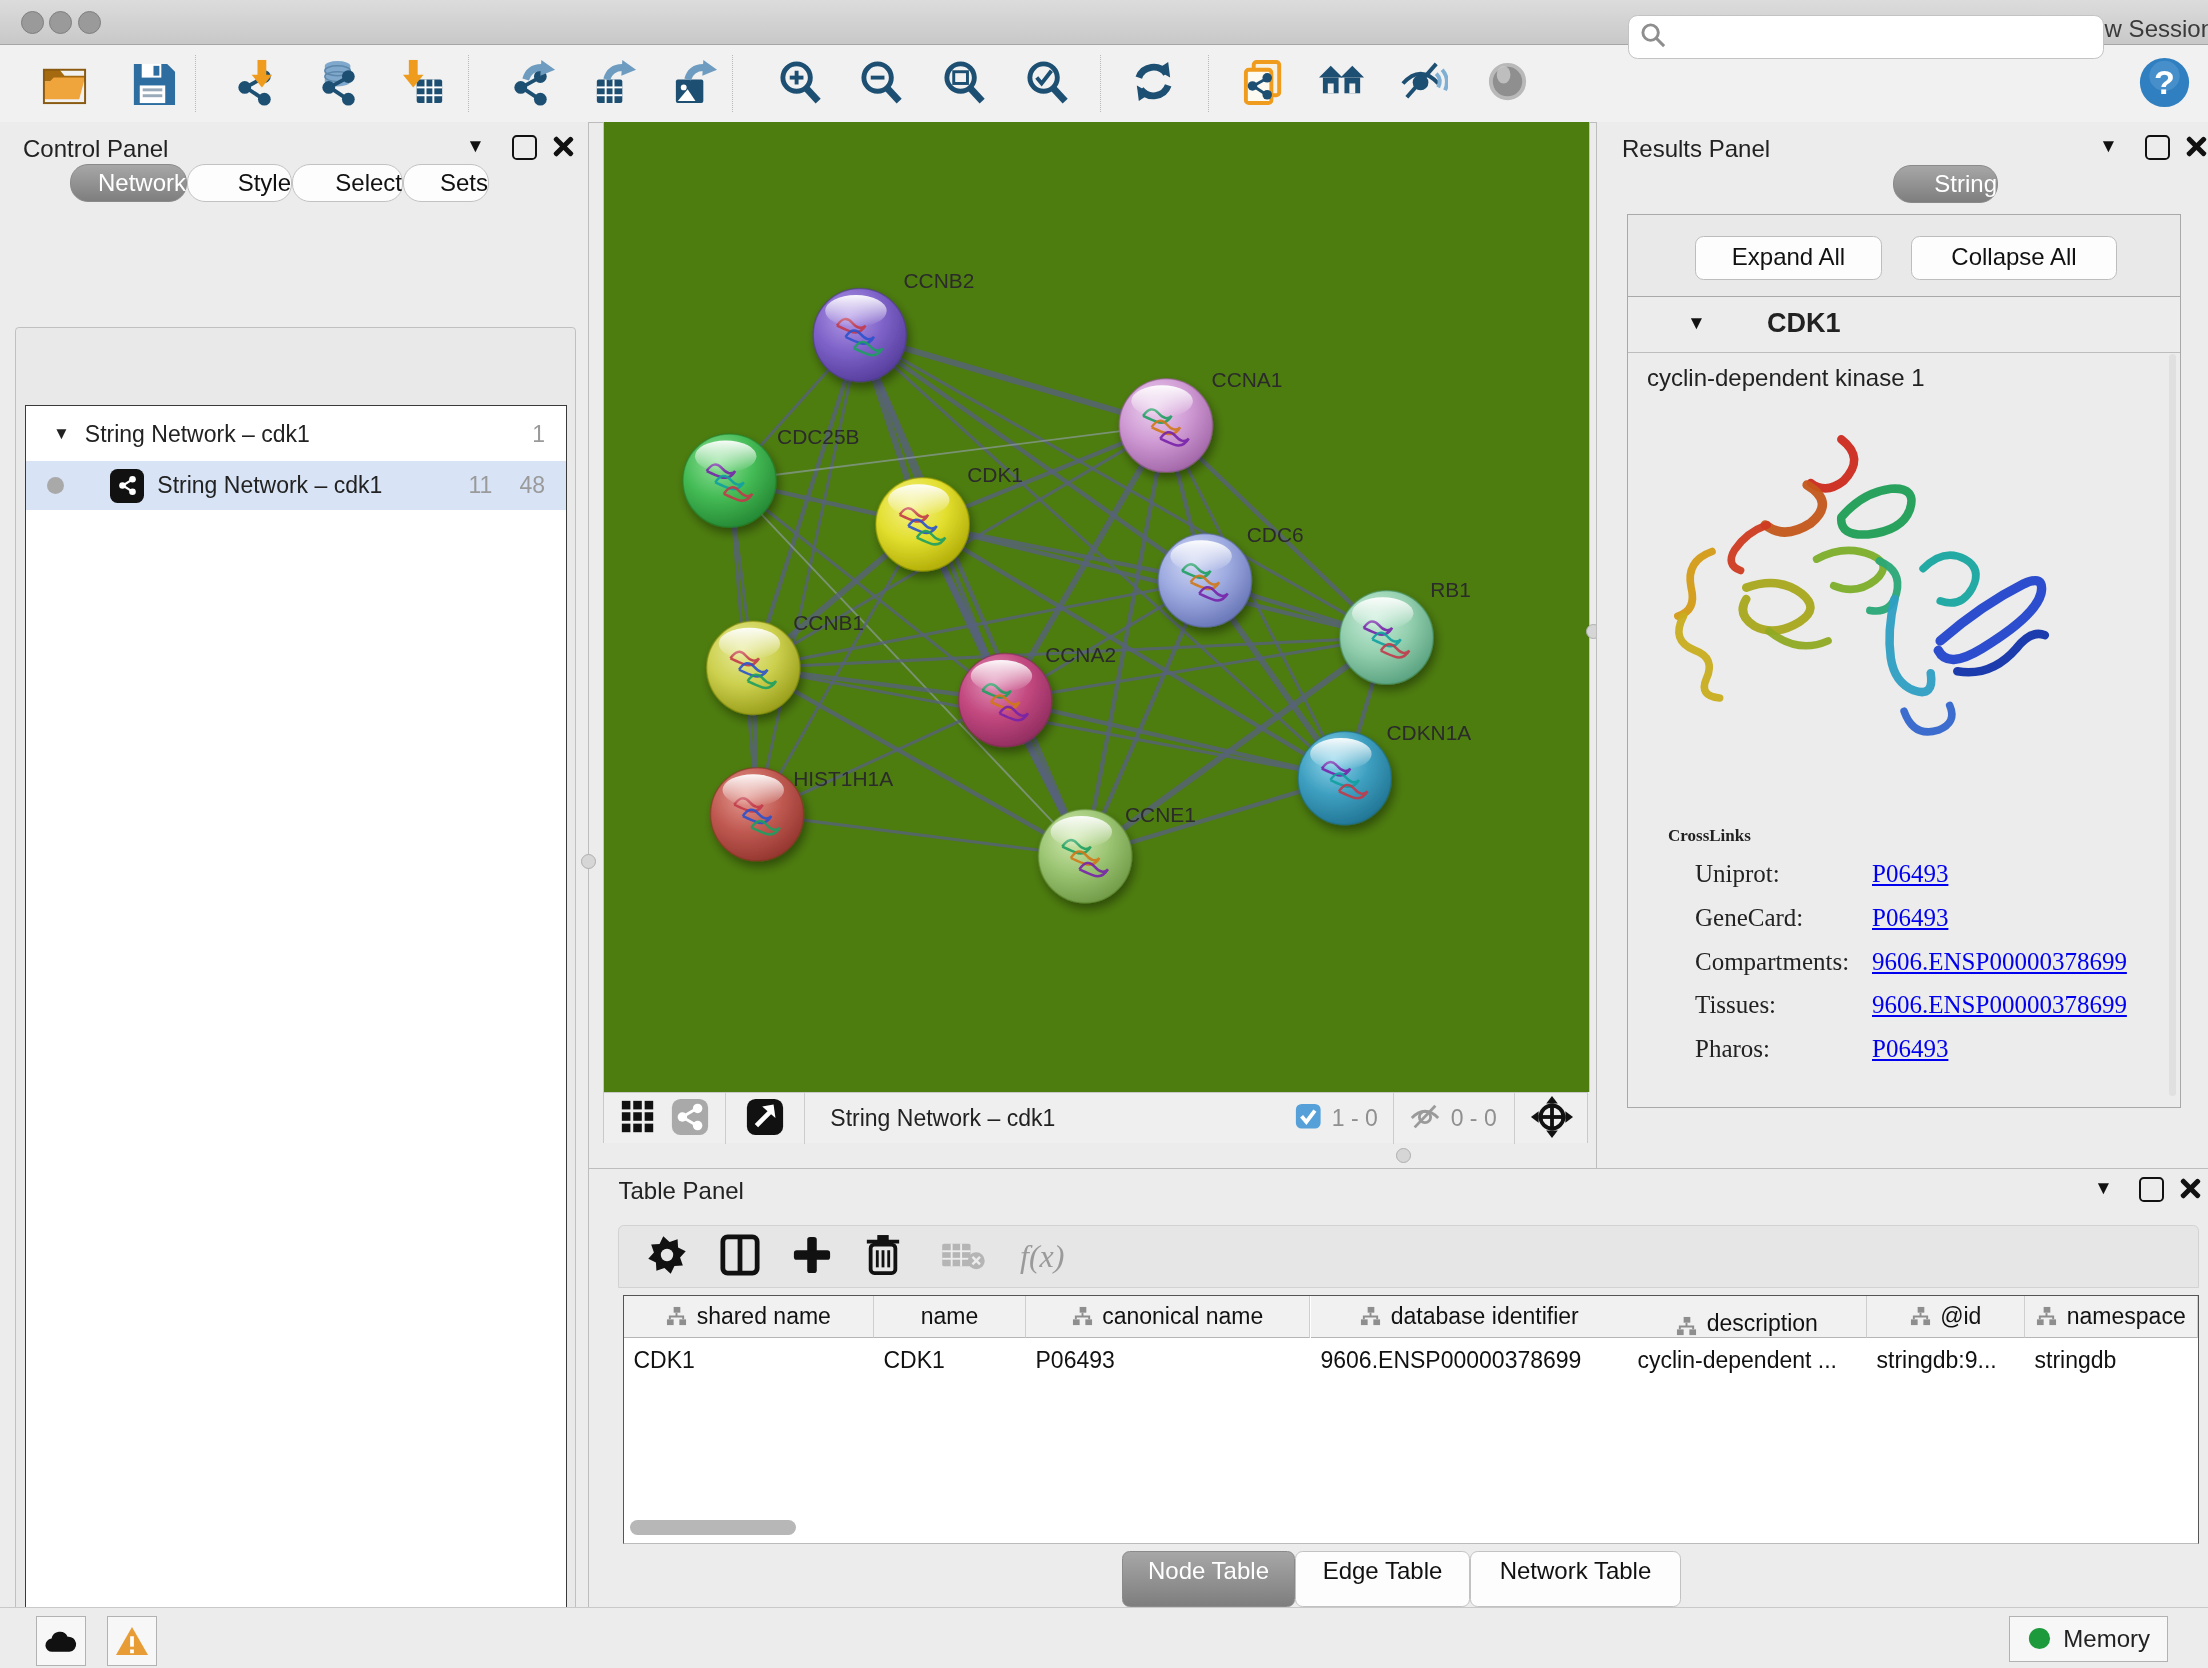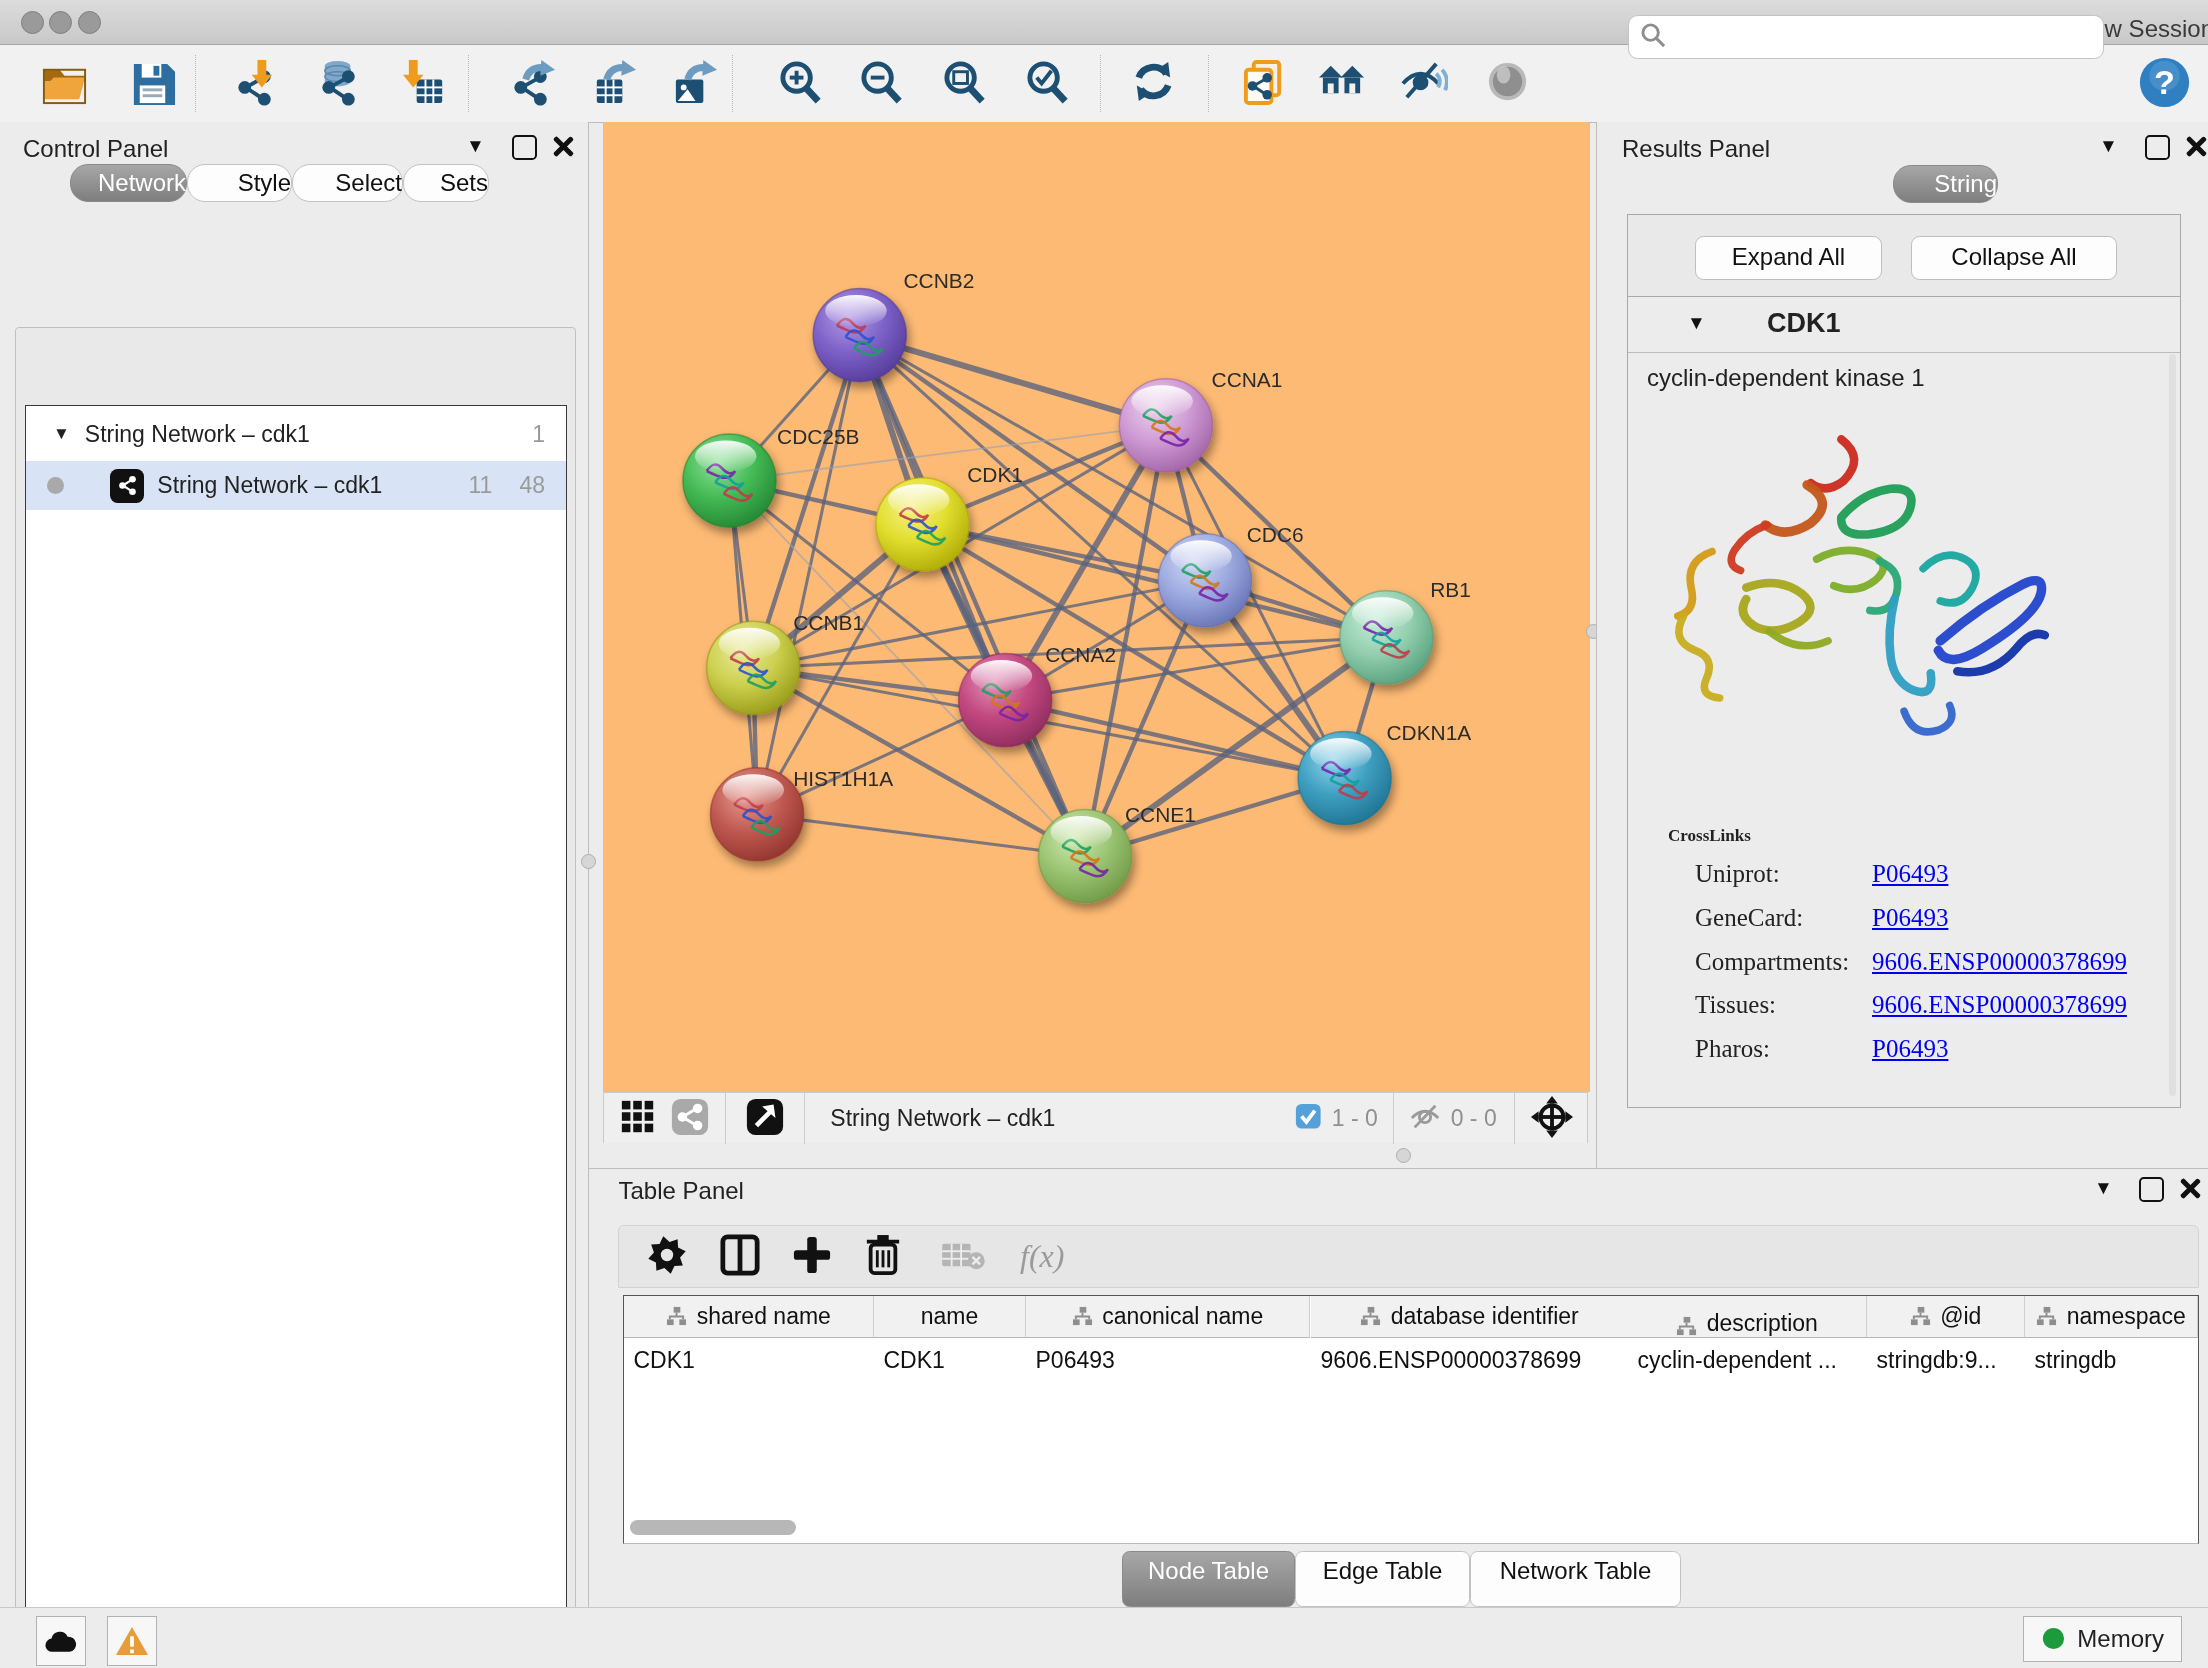--- a/index.html
+++ b/index.html
@@ -36,21 +36,21 @@
   
   #ctrl-box{left:15px;top:205px;width:559px;height:1373px;background:#e9e9e9;
     border:1px solid #c0c0c0;border-radius:3.8px;}
   #tree-strip{left:25px;top:238px;width:540px;height:46px;display:flex;align-items:center;}
   #tree-box{left:25px;top:283px;width:540px;height:1286px;background:#fff;border:1.9px solid #3a3a3a;}
   .tree-row{position:absolute;left:0;width:100%;height:49px;display:flex;align-items:center;font-size:23px;}
   .tree-row .cnt{color:#9a9a9a;}
   .share-badge{width:34px;height:34px;background:#111;border-radius:7.6px;display:inline-flex;
     align-items:center;justify-content:center;}
   
-  #canvas{left:603px;top:122px;width:985px;height:970px;background:#fdba74;
+  #canvas{left:603px;top:122px;width:985px;height:970px;background:#4d7c0f;
     border-left:1px solid #c4c4c4;border-right:1px solid #c4c4c4;}
   #viewbar{left:603px;top:1092px;width:985px;height:51px;background:#efefef;
     border:1px solid #c9c9c9;border-width:1px 1px 0 1px;box-sizing:border-box;display:flex;align-items:center;}
   #viewbar .vb-sep{width:0;height:51px;border-left:1px solid #cccccc;}
   #viewbar .lbl{font-size:23px;color:#222;}
   .vb-cnt{font-size:23px;color:#8f8f8f;}
   
   #results-outer{left:1627px;top:214px;width:552px;height:82px;background:#e9e9e9;
     border:1px solid #a9a9a9;}
   #cdk-box{left:1627px;top:296px;width:552px;height:810px;background:#ececec;
@@ -71,21 +71,21 @@
   .td{position:absolute;top:44px;height:40px;font-size:23px;color:#111;display:flex;align-items:center;
     padding-left:9.5px;box-sizing:border-box;overflow:hidden;white-space:nowrap;}
   #hscroll{position:absolute;left:5.7px;top:224px;width:166px;height:15px;background:#b7b7b7;border-radius:7.6px;}
   .bottom-tab{position:absolute;top:1551px;height:56px;box-sizing:border-box;font-size:24px;
     text-align:center;background:#fdfdfd;border:1px solid #c2c2c2;color:#111;border-radius:7.6px;line-height:38px;}
   .bottom-tab.sel{background:linear-gradient(#a7a7a7,#7e7e7e);color:#fff;border-color:#8a8a8a;}
   
   #statusbar{left:0;top:1607px;width:2208px;height:61px;background:#ececec;border-top:1px solid #c9c9c9;}
   .sb-btn{position:absolute;top:7.6px;width:48px;height:48px;background:#f7f7f7;border:1.9px solid #b2b2b2;
     display:flex;align-items:center;justify-content:center;}
-  #memory-btn{position:absolute;right:26px;top:7.6px;height:44px;background:#f7f7f7;border:1.9px solid #b2b2b2;
+  #memory-btn{position:absolute;right:40px;top:7.6px;height:44px;background:#f7f7f7;border:1.9px solid #b2b2b2;
     display:flex;align-items:center;gap:11.4px;padding:0 17px;font-size:24px;}
   .dot-handle{position:absolute;width:13.3px;height:13.3px;border-radius:50%;background:#d6d6d6;border:1px solid #aeaeae;}
   svg text{font-family:"Liberation Sans",sans-serif;}
 </style>
 </head>
 <body>
 
 <div class="abs" id="titlebar">
   <span class="tl-dot" style="left:21px"></span>
   <span class="tl-dot" style="left:49px"></span>

